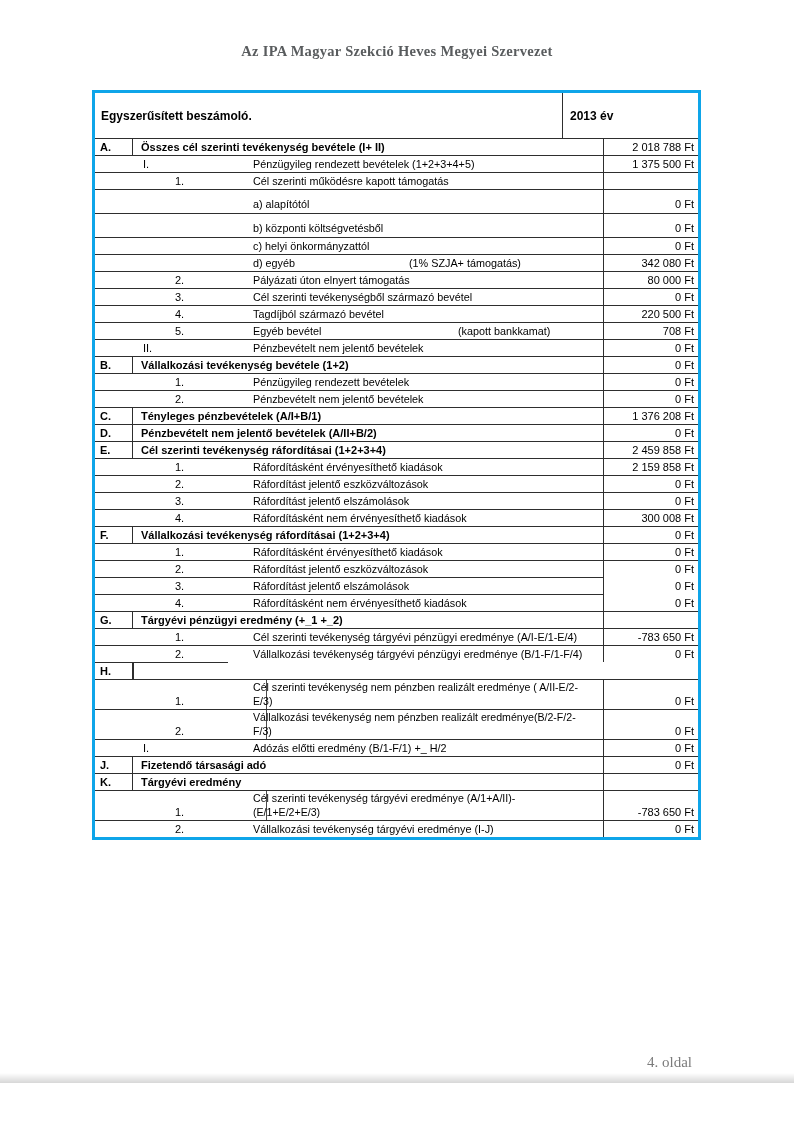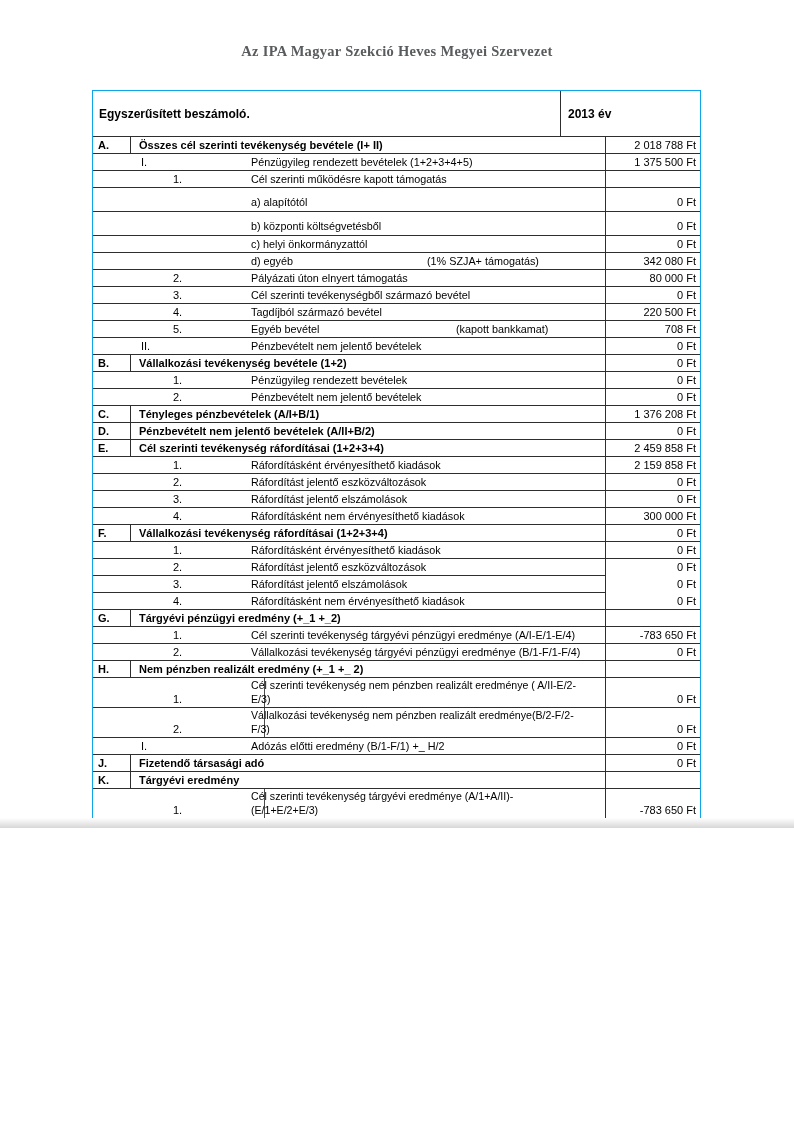--- a/index.html
+++ b/index.html
@@ -1,28 +1,28 @@
 <!DOCTYPE html>
 <html><head>
 <meta charset="utf-8">
 <style>
   html,body{margin:0;padding:0;background:#ffffff;}
   .page{
-    position:relative;width:794px;height:828px;background:#ffffff;
+    position:relative;width:794px;height:1083px;background:#ffffff;
     font-family:"Liberation Sans","DejaVu Sans",sans-serif;color:#000;
     overflow:hidden;
   }
   .doc-title{
     position:absolute;top:43px;left:0;width:100%;text-align:center;
     font-family:"Liberation Serif","DejaVu Serif",serif;
     font-weight:bold;font-size:14.5px;letter-spacing:.3px;color:#595c5e;
   }
   .report-table{
     position:absolute;left:92px;top:90px;width:609px;
-    border:1px solid #0ea5e9;box-sizing:border-box;background:#fff;
+    border:3px solid #0ea5e9;box-sizing:border-box;background:#fff;
   }
   
   .thead{display:flex;height:45px;box-sizing:border-box;}
   .th-left{
     width:468px;border-right:1px solid #2e2e2e;display:flex;align-items:center;
     padding-left:6px;font-weight:bold;font-size:12px;box-sizing:border-box;
   }
   .th-year{flex:1;display:flex;align-items:center;padding-left:7px;font-weight:bold;font-size:12px;}
   
   .trow{display:flex;height:17px;box-sizing:border-box;}
@@ -44,21 +44,21 @@
   .trow.section .body{display:flex;align-items:center;padding-left:8px;font-weight:bold;}
   .trow.section .desc{position:static;white-space:nowrap;}
   
   .trow.sub .desc,.trow.item .desc{
     position:absolute;left:158px;top:50%;transform:translateY(-50%);
     white-space:nowrap;font-size:10.8px;
   }
   .num{position:absolute;top:50%;transform:translateY(-50%);font-size:11px;}
   .num.digit{left:80px;}
   .num.roman{left:48px;}
-  .desc2{position:absolute;left:334px;top:50%;transform:translateY(-50%);white-space:nowrap;font-size:10.8px;}
+  .desc2{position:absolute;left:314px;top:50%;transform:translateY(-50%);white-space:nowrap;font-size:10.8px;}
   .desc2.far{left:363px;}
   
   .trow.tall .desc{top:auto;bottom:3px;transform:none;}
   .trow.tall .value{align-items:flex-end;padding-bottom:3px;}
   
   .trow.twoline .desc{white-space:pre;top:1px;transform:none;line-height:13.5px;font-size:10.6px;}
   .trow.twoline .num{top:auto;bottom:2px;transform:none;}
   .trow.twoline .value{align-items:flex-end;padding-bottom:2px;}
   .trow.twoline .body::before{
     content:"";position:absolute;left:171px;top:0;bottom:0;width:0;
@@ -276,21 +276,21 @@
     </div>
     <div class="cell value">0 Ft</div>
   </div>
         <div class="trow sub">
 
     <div class="cell body">
       <span class="num digit">4.</span>
       <span class="desc">Ráfordításként nem érvényesíthető kiadások</span>
 
     </div>
-    <div class="cell value">300 000 Ft</div>
+    <div class="cell value">300 008 Ft</div>
   </div>
         <div class="trow section">
     <div class="cell letter">F.</div>
     <div class="cell body">
 
       <span class="desc">Vállalkozási tevékenység ráfordításai (1+2+3+4)</span>
 
     </div>
     <div class="cell value bold">0 Ft</div>
   </div>
@@ -352,25 +352,20 @@
 
     <div class="cell body">
       <span class="num digit">2.</span>
       <span class="desc">Vállalkozási tevékenység tárgyévi pénzügyi eredménye (B/1-F/1-F/4)</span>
 
     </div>
     <div class="cell value">0 Ft</div>
   </div>
         <div class="trow section">
     <div class="cell letter">H.</div>
-    <div class="cell body">
-
-      <span class="desc">Nem pénzben realizált eredmény (+_1 +_ 2)</span>
-
-    </div>
     <div class="cell value"></div>
   </div>
         <div class="trow sub twoline">
 
     <div class="cell body">
       <span class="num digit">1.</span>
       <span class="desc">Cél szerinti tevékenység nem pénzben realizált eredménye ( A/II-E/2-
 E/3)</span>
 
     </div>

